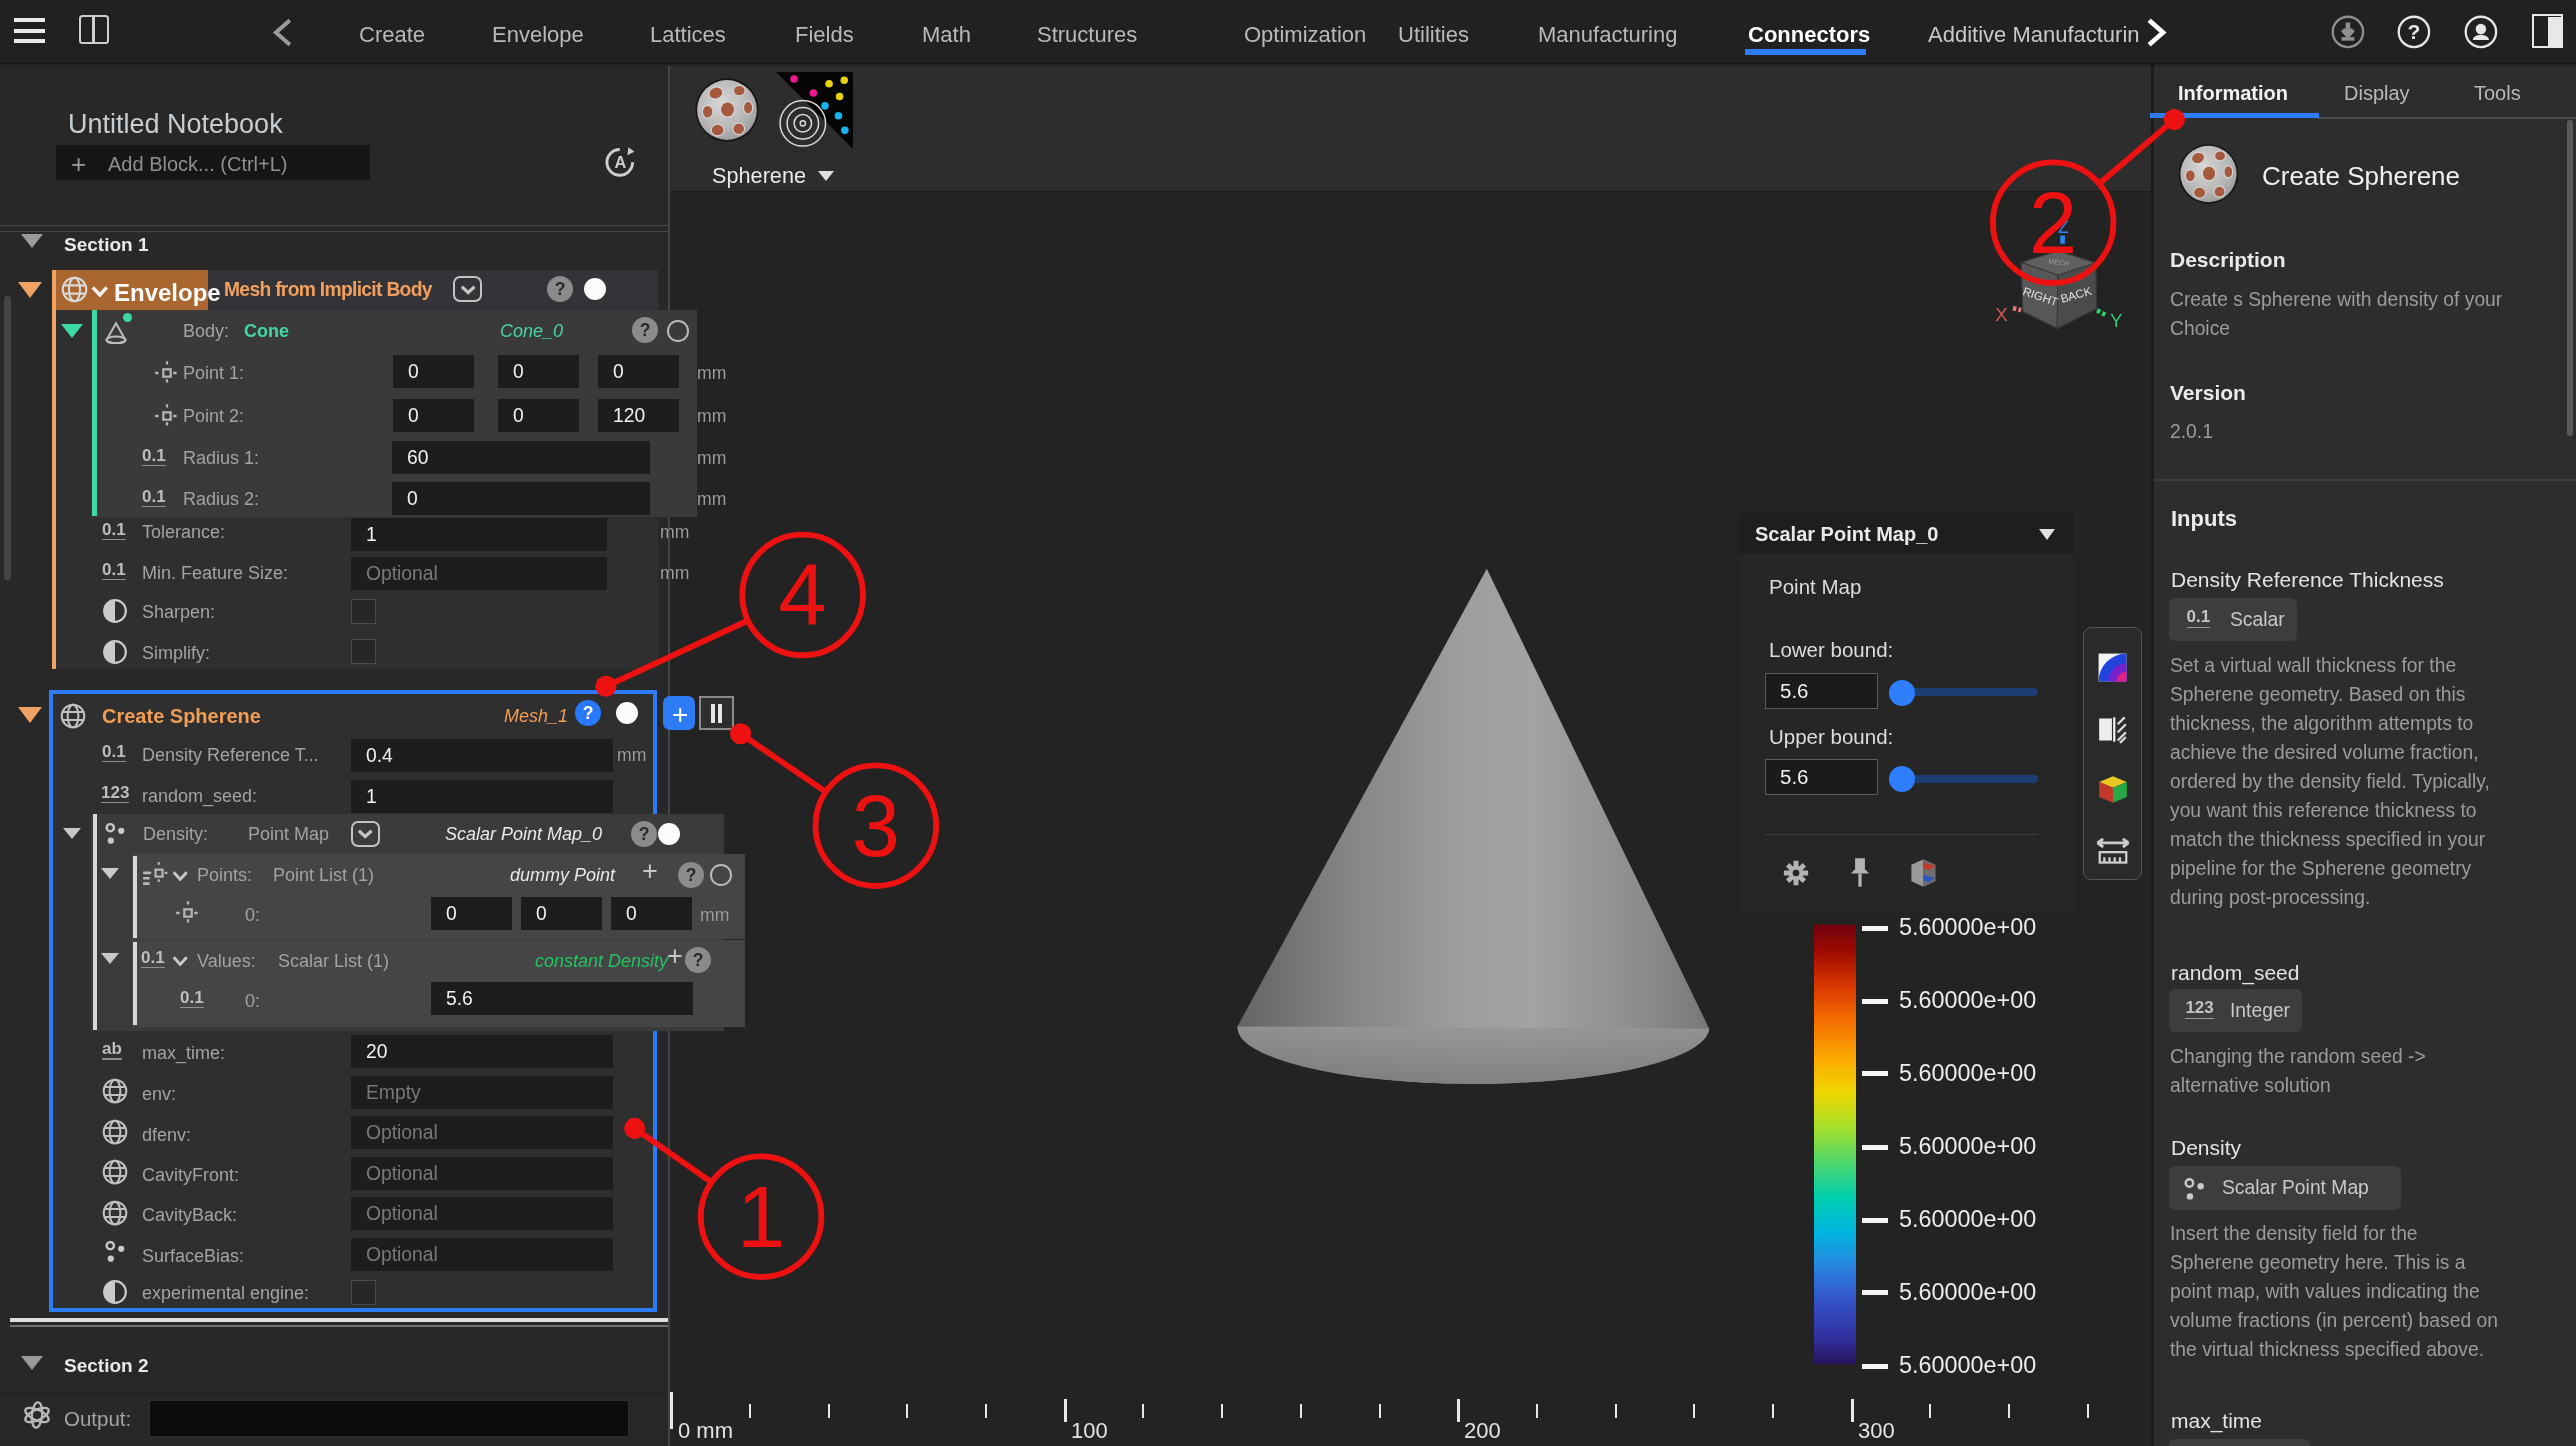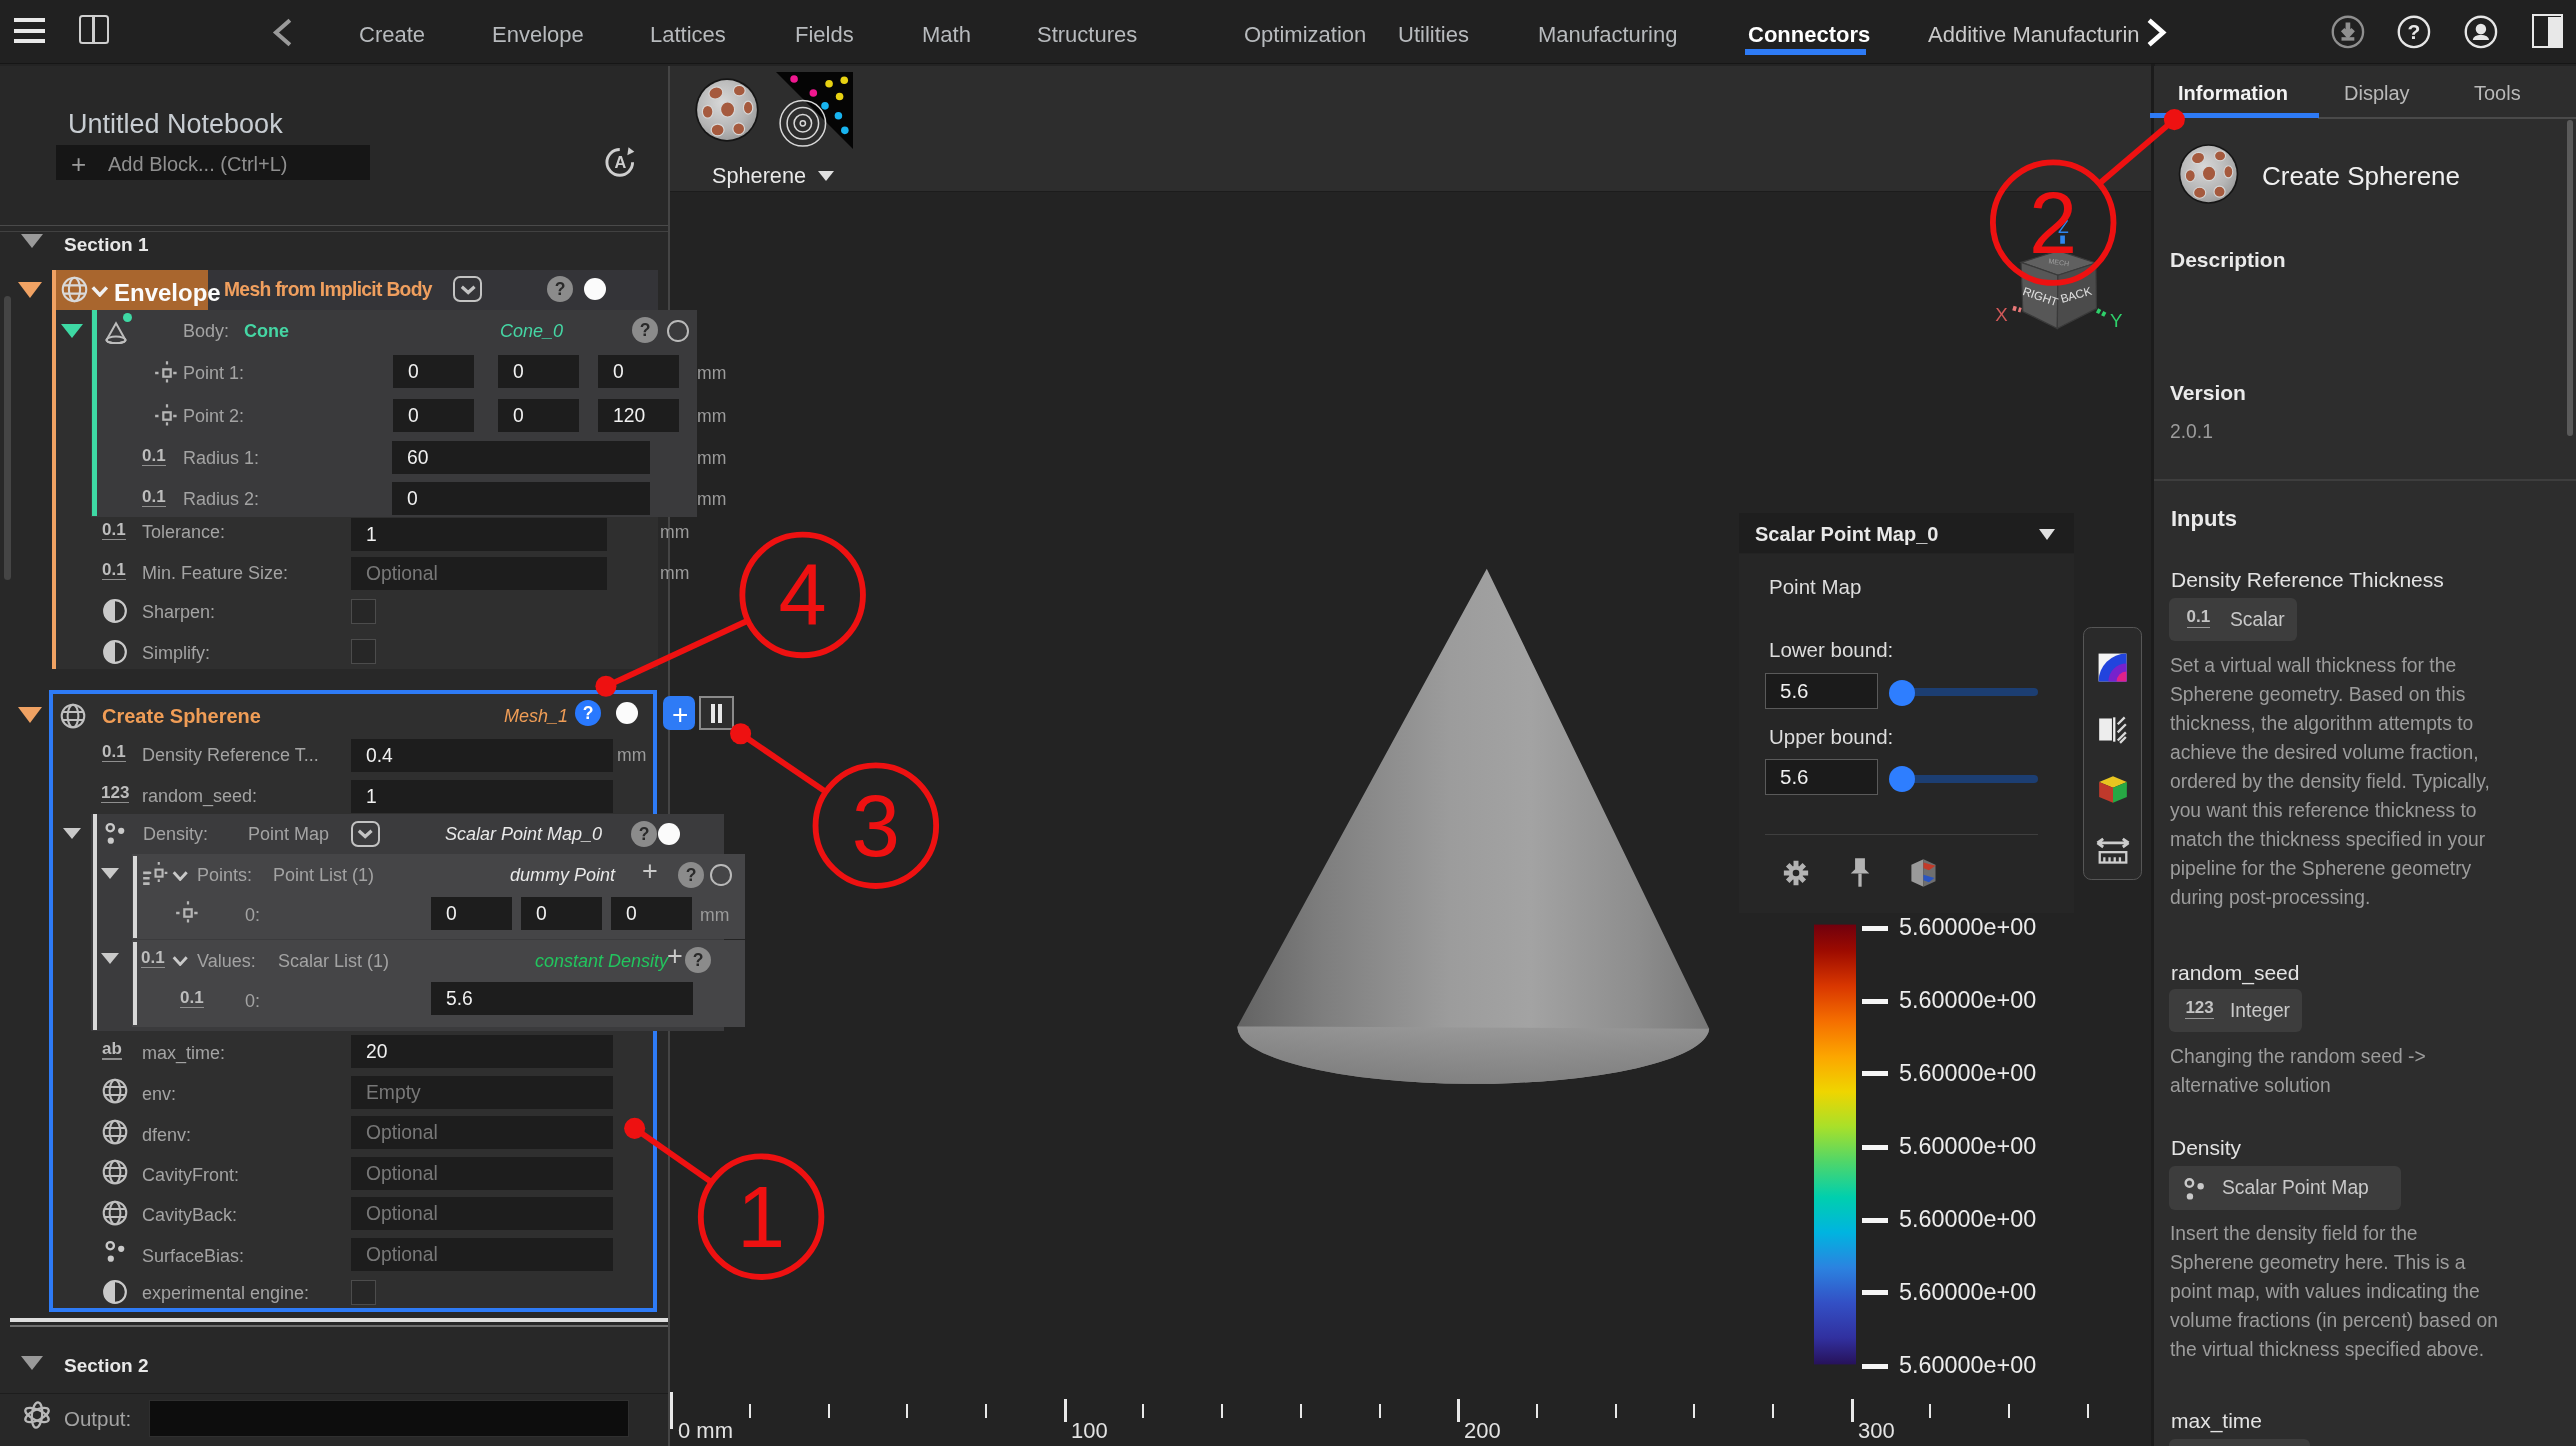--- a/index.html
+++ b/index.html
@@ -521,20 +521,21 @@
       <ellipse cx="77" cy="25" rx="10" ry="9"></ellipse>
       <ellipse cx="57" cy="57" rx="12" ry="13"></ellipse>
       <ellipse cx="92" cy="54" rx="8" ry="11"></ellipse>
       <ellipse cx="23" cy="61" rx="9" ry="11"></ellipse>
       <ellipse cx="40" cy="92" rx="11" ry="10"></ellipse>
       <ellipse cx="76" cy="90" rx="10" ry="10"></ellipse>
     </g>
   </svg>
   <div class="abs" style="left:2262px;top:161px;font-size:26px;color:#f0f0f0;">Create Spherene</div>
   <div class="hdr" style="left:2170px;top:248px;">Description</div>
+  <div class="para" style="left:2170px;top:285px;width:398px;">Create s Spherene with density of your<br>Choice</div>
   <div class="hdr" style="left:2170px;top:381px;">Version</div>
   <div class="para" style="left:2170px;top:417px;">2.0.1</div>
   <div class="abs" style="left:2154px;top:479px;width:422px;height:1.8px;background:#3e3e3e;"></div>
   <div class="hdr" style="left:2171px;top:506px;font-size:22px;">Inputs</div>
   <div class="abs" style="left:2171px;top:568px;font-size:21px;color:#e3e3e3;white-space:nowrap;">Density Reference Thickness</div>
   <div class="chip" style="left:2169px;top:598px;width:128px;height:43px;">
     <span style="position:absolute;left:17.6px;top:9.4px;font-size:17px;font-weight:bold;color:#c4c4c4;border-bottom:1.8px solid #999;">0.1</span>
     <span style="position:absolute;left:61px;top:10.5px;">Scalar</span>
   </div>
   <div class="para" style="left:2170px;top:651px;width:410px;">Set a virtual wall thickness for the<br>Spherene geometry. Based on this<br>thickness, the algorithm attempts to<br>achieve the desired volume fraction,<br>ordered by the density field. Typically,<br>you want this reference thickness to<br>match the thickness specified in your<br>pipeline for the Spherene geometry<br>during post-processing.</div>

